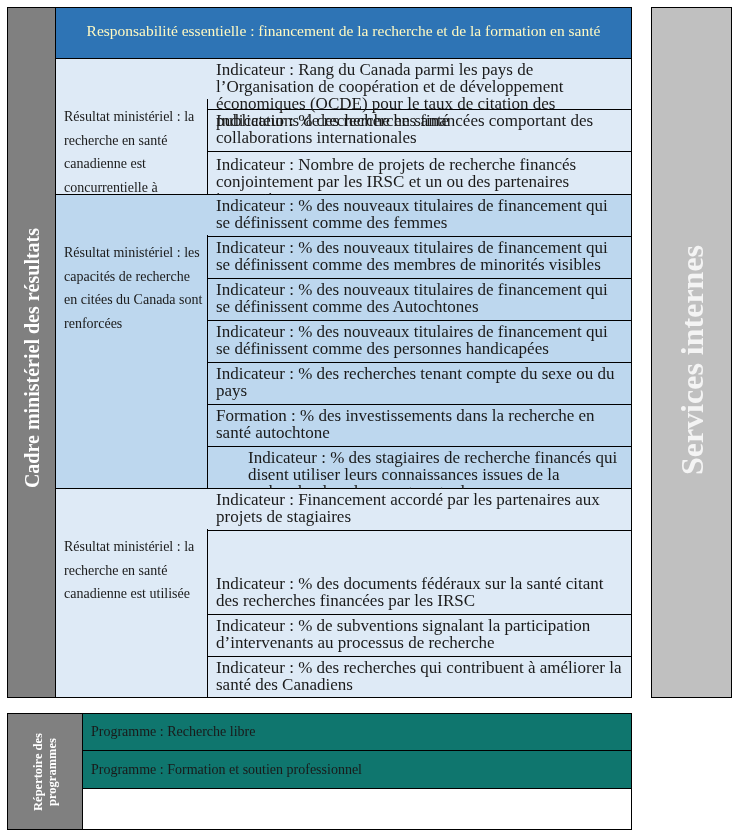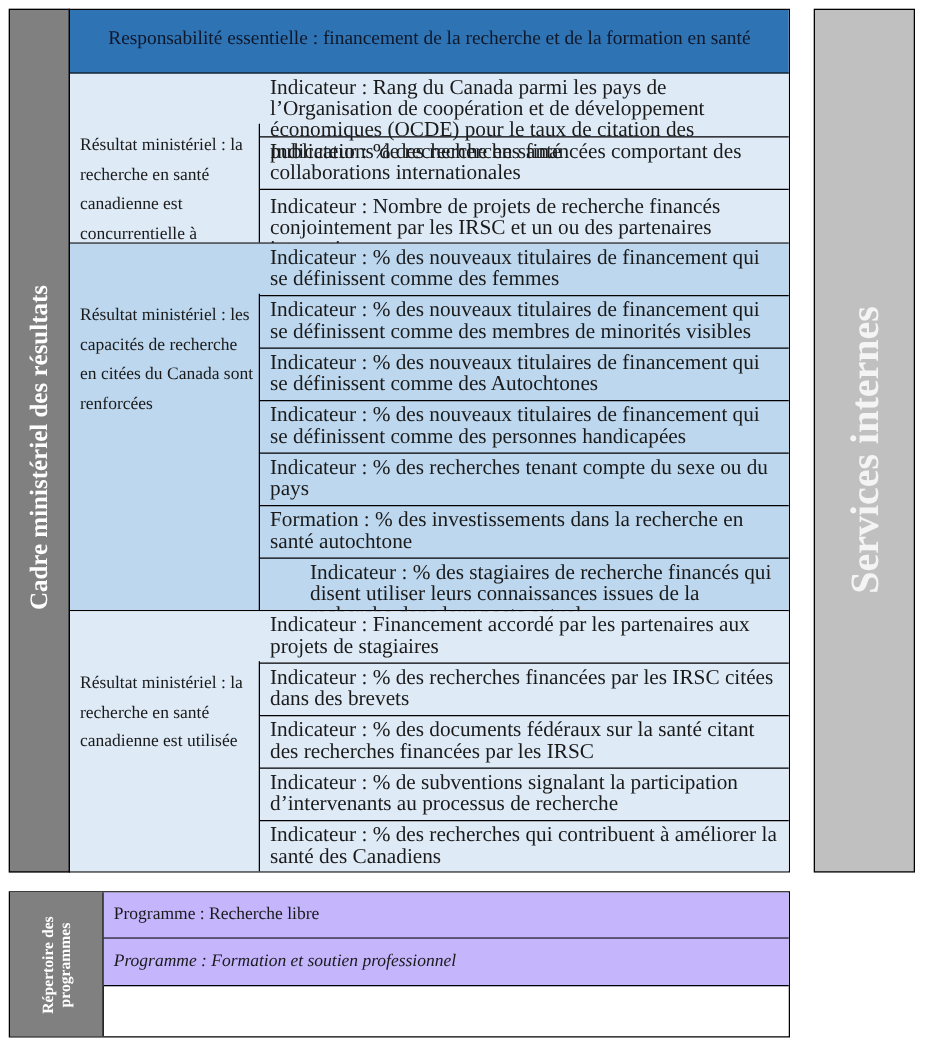--- a/index.html
+++ b/index.html
@@ -22,21 +22,21 @@
 
   
   #framework {
     left: 55px; top: 7px; width: 577px; height: 691px;
     border: 1px solid #000;
   }
   #core-header {
     position: absolute; left: 0; top: 0; width: 575px; height: 51px;
     background: #2E74B5; border-bottom: 1px solid #000;
     display: flex; align-items: center; justify-content: center;
-    color: #0f172a; font-size: 15.5px; padding-bottom: 4px;
+    color: #fef9c3; font-size: 15.5px; padding-bottom: 4px;
   }
   .group { position: absolute; left: 0; width: 575px; border-bottom: 1px solid #000; }
   .group:last-child { border-bottom: none; }
   .g-light { background: #DEEAF6; }
   .g-mid { background: #BDD7EE; }
   .result-cell {
     position: absolute; left: 0; top: 0; bottom: 0; width: 152px;
     border-right: 1px solid #000;
     padding: 6px 4px 0 8px; font-size: 14px; line-height: 23.5px; margin-top: 40px;
   }
@@ -60,21 +60,21 @@
     left: 7px; top: 713px; width: 625px; height: 117px;
     border: 1px solid #000;
   }
   #pi-label {
     position: absolute; left: 0; top: 0; width: 75px; height: 115px;
     background: #808080; border-right: 1px solid #000;
   }
   #pi-label .vtext { font-size: 12.5px; line-height: 14px; text-align: center; }
   .prog-row {
     position: absolute; left: 75px; width: 548px;
-    background: #c4b5fd; border-bottom: 1px solid #000;
+    background: #0f766e; border-bottom: 1px solid #000;
     padding-left: 8px; display: flex; align-items: center;
     font-size: 14px;
   }
   .prog-row.last { border-bottom: none; }
 </style>
 </head>
 <body>
 
 <div id="cmr-bar" class="abs">
   <span class="vtext">Cadre ministériel des résultats</span>
@@ -102,34 +102,33 @@
       <div class="ind-cell" style="top:168px;height:42px;">Indicateur : % des recherches tenant compte du sexe ou du pays</div>
       <div class="ind-cell" style="top:210px;height:42px;">Formation : % des investissements dans la recherche en santé autochtone</div>
       <div class="ind-cell last" style="top:252px;height:42px;margin-left:32px;">Indicateur : % des stagiaires de recherche financés qui disent utiliser leurs connaissances issues de la recherche dans leur poste actuel</div>
     </div>
   </div>
 
   <div class="group g-light" style="top:481px;height:208px;">
     <div class="result-cell">Résultat ministériel : la recherche en santé canadienne est utilisée</div>
     <div class="ind-col">
       <div class="ind-cell" style="top:0;height:42px;">Indicateur : Financement accordé par les partenaires aux projets de stagiaires</div>
-      <div class="ind-cell" style="top:42px;height:42px;">Indicateur : % des recherches financées par les IRSC citées dans des brevets</div>
       <div class="ind-cell" style="top:84px;height:42px;">Indicateur : % des documents fédéraux sur la santé citant des recherches financées par les IRSC</div>
       <div class="ind-cell" style="top:126px;height:42px;">Indicateur : % de subventions signalant la participation d’intervenants au processus de recherche</div>
       <div class="ind-cell last" style="top:168px;height:40px;">Indicateur : % des recherches qui contribuent à améliorer la santé des Canadiens</div>
     </div>
   </div>
 </div>
 
 <div id="services-bar" class="abs">
   <span class="vtext">Services internes</span>
 </div>
 
 <div id="program-inventory" class="abs">
   <div id="pi-label">
     <div class="vtext">
       <div>Répertoire des</div>
       <div>programmes</div>
     </div>
   </div>
   <div class="prog-row" style="top:0;height:37px;">Programme : Recherche libre</div>
-  <div class="prog-row" style="top:37px;height:38px;font-style:italic;">Programme : Formation et soutien professionnel</div>
+  <div class="prog-row" style="top:37px;height:38px;">Programme : Formation et soutien professionnel</div>
 </div>
 
 </body></html>

